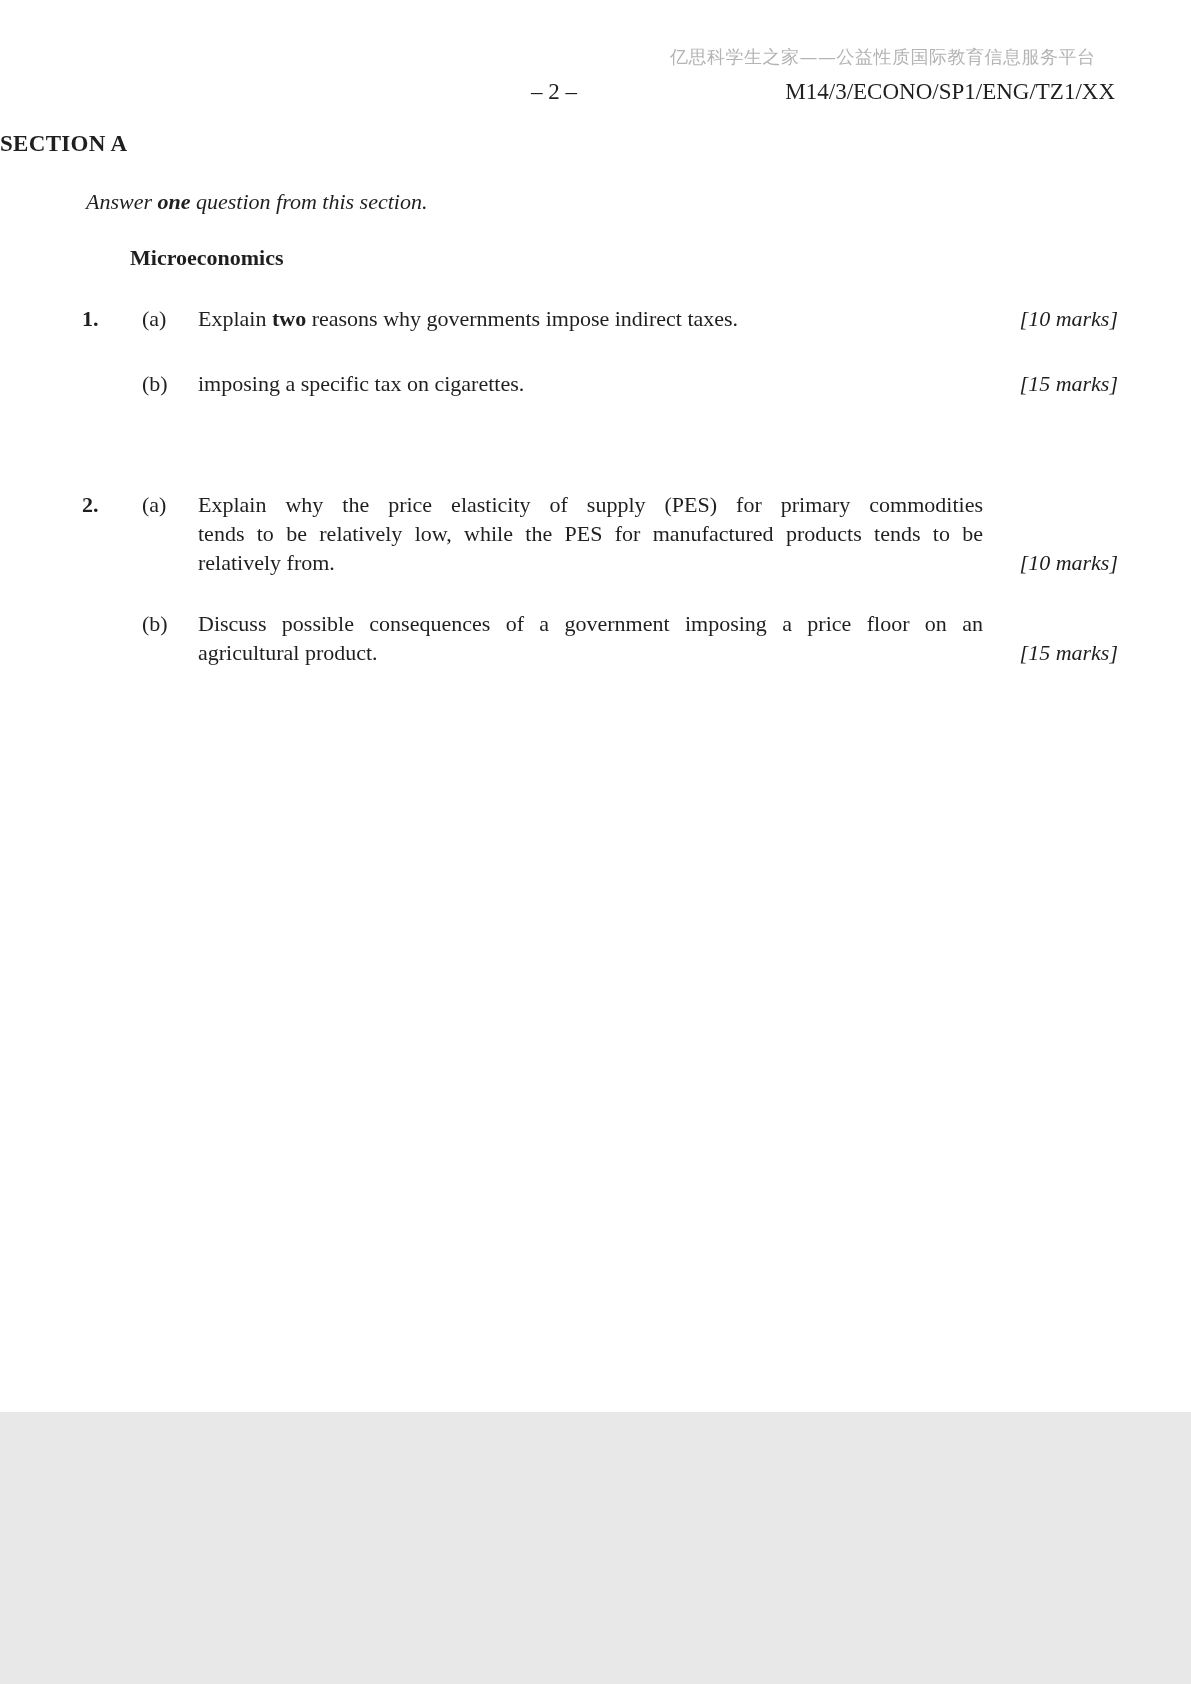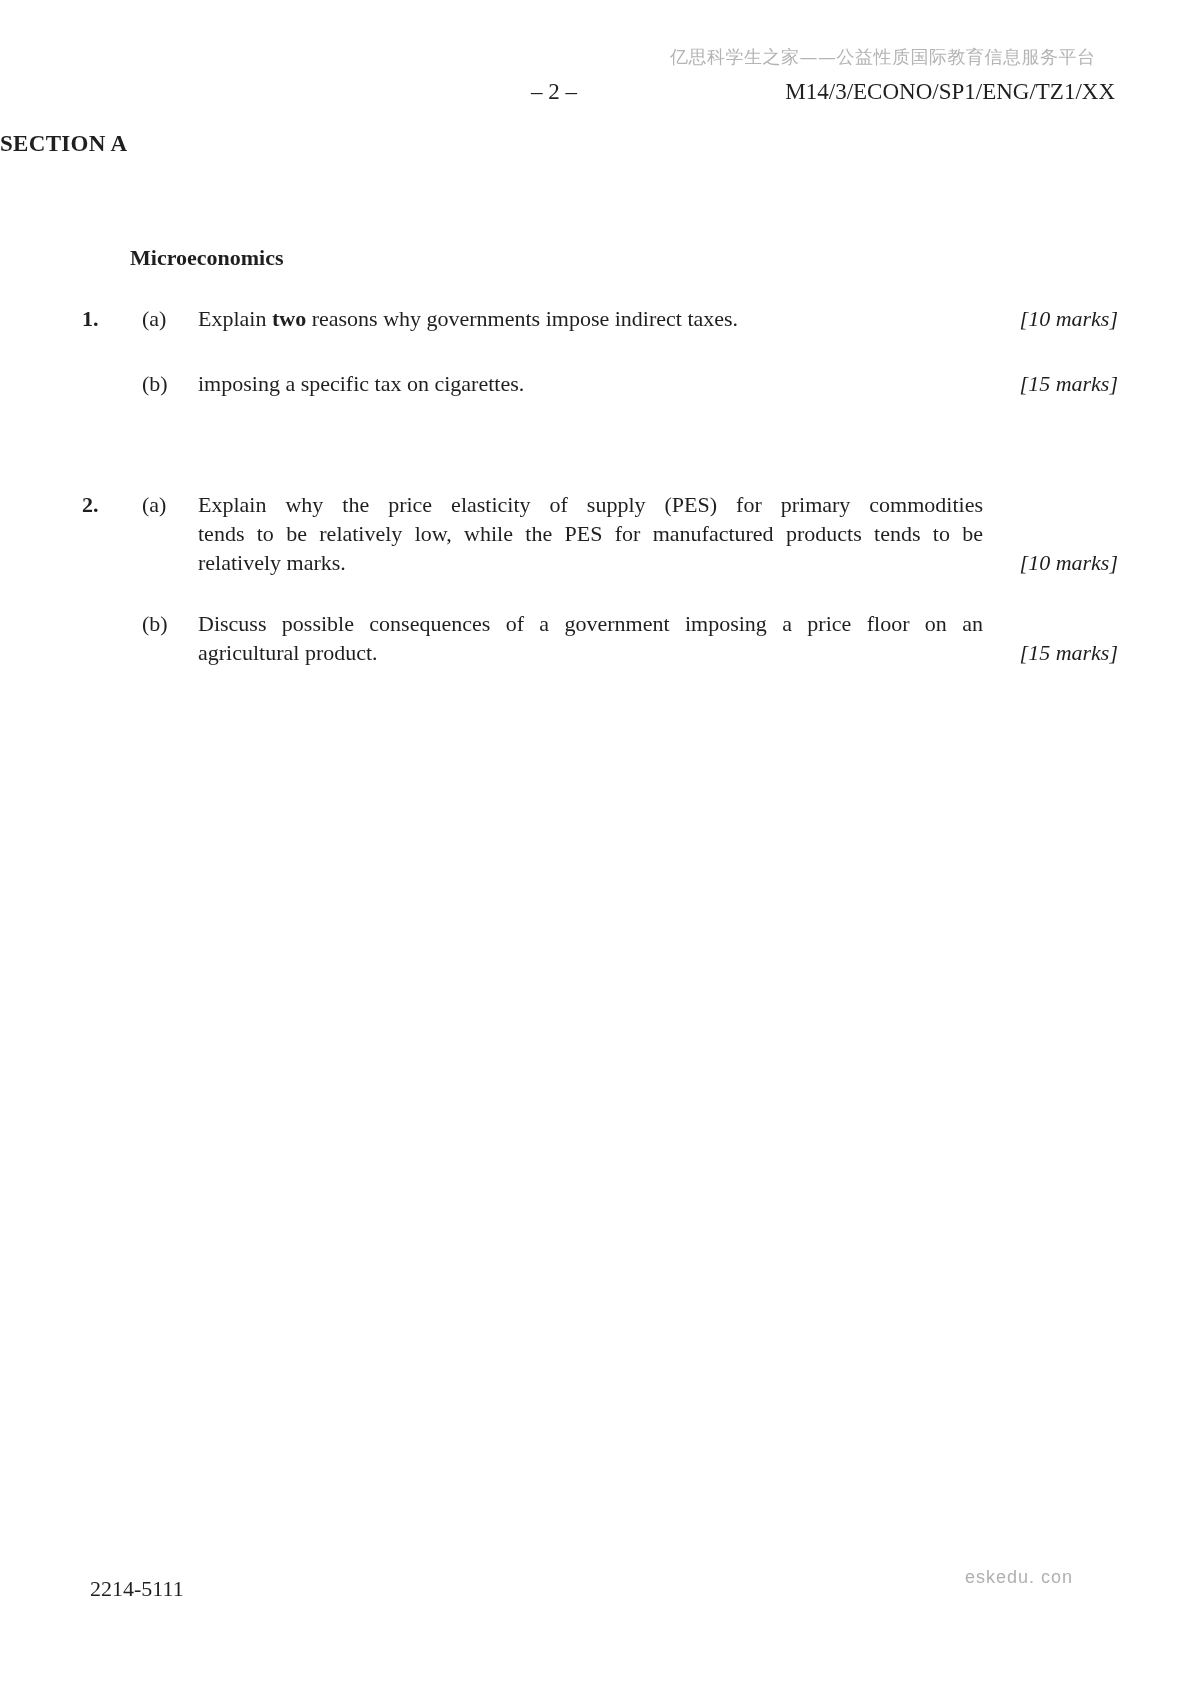--- a/index.html
+++ b/index.html
@@ -1,18 +1,18 @@
 <!DOCTYPE html>
 <html><head>
 <meta charset="utf-8">
 <style>
   html,body { margin:0; padding:0; background:#e8e8e8; }
   .page {
     position:relative;
-    width:1191px; height:1684px;
+    width:1191px; height:1412px;
     margin:0 auto;
     background:#ffffff;
     font-family:"Liberation Serif", serif;
     color:#1f1f1f;
     overflow:hidden;
   }
 
   
   .site-banner {
     position:absolute; left:670px; top:45px;
@@ -77,20 +77,21 @@
 <body>
 
 <div class="page">
 
   <div class="site-banner">亿思科学生之家——公益性质国际教育信息服务平台</div>
   <div class="page-number">– 2 –</div>
   <div class="paper-code">M14/3/ECONO/SP1/ENG/TZ1/XX</div>
 
   <div class="section-title">SECTION A</div>
 
+  <div class="instruction"><span>Answer </span><span class="b">one</span><span> question from this section.</span></div>
 
   <div class="topic-heading">Microeconomics</div>
 
   <div class="qpart" id="q1a">
     <span class="qnum">1.</span>
     <span class="qletter">(a)</span>
     <div class="qtext">
       <div><span>Explain </span><span class="b">two</span><span> reasons why governments impose indirect taxes.</span></div>
     </div>
     <span class="qmarks">[10 marks]</span>
@@ -103,21 +104,21 @@
     </div>
     <span class="qmarks">[15 marks]</span>
   </div>
 
   <div class="qpart" id="q2a">
     <span class="qnum">2.</span>
     <span class="qletter">(a)</span>
     <div class="qtext">
       <div class="just">Explain why the price elasticity of supply (PES) for primary commodities</div>
       <div class="just">tends to be relatively low, while the PES for manufactured products tends to be</div>
-      <div>relatively marks.</div>
+      <div>relatively from.</div>
     </div>
     <span class="qmarks">[10 marks]</span>
   </div>
 
   <div class="qpart" id="q2b">
     <span class="qletter">(b)</span>
     <div class="qtext">
       <div class="just">Discuss possible consequences of a government imposing a price floor on an</div>
       <div>agricultural product.</div>
     </div>

